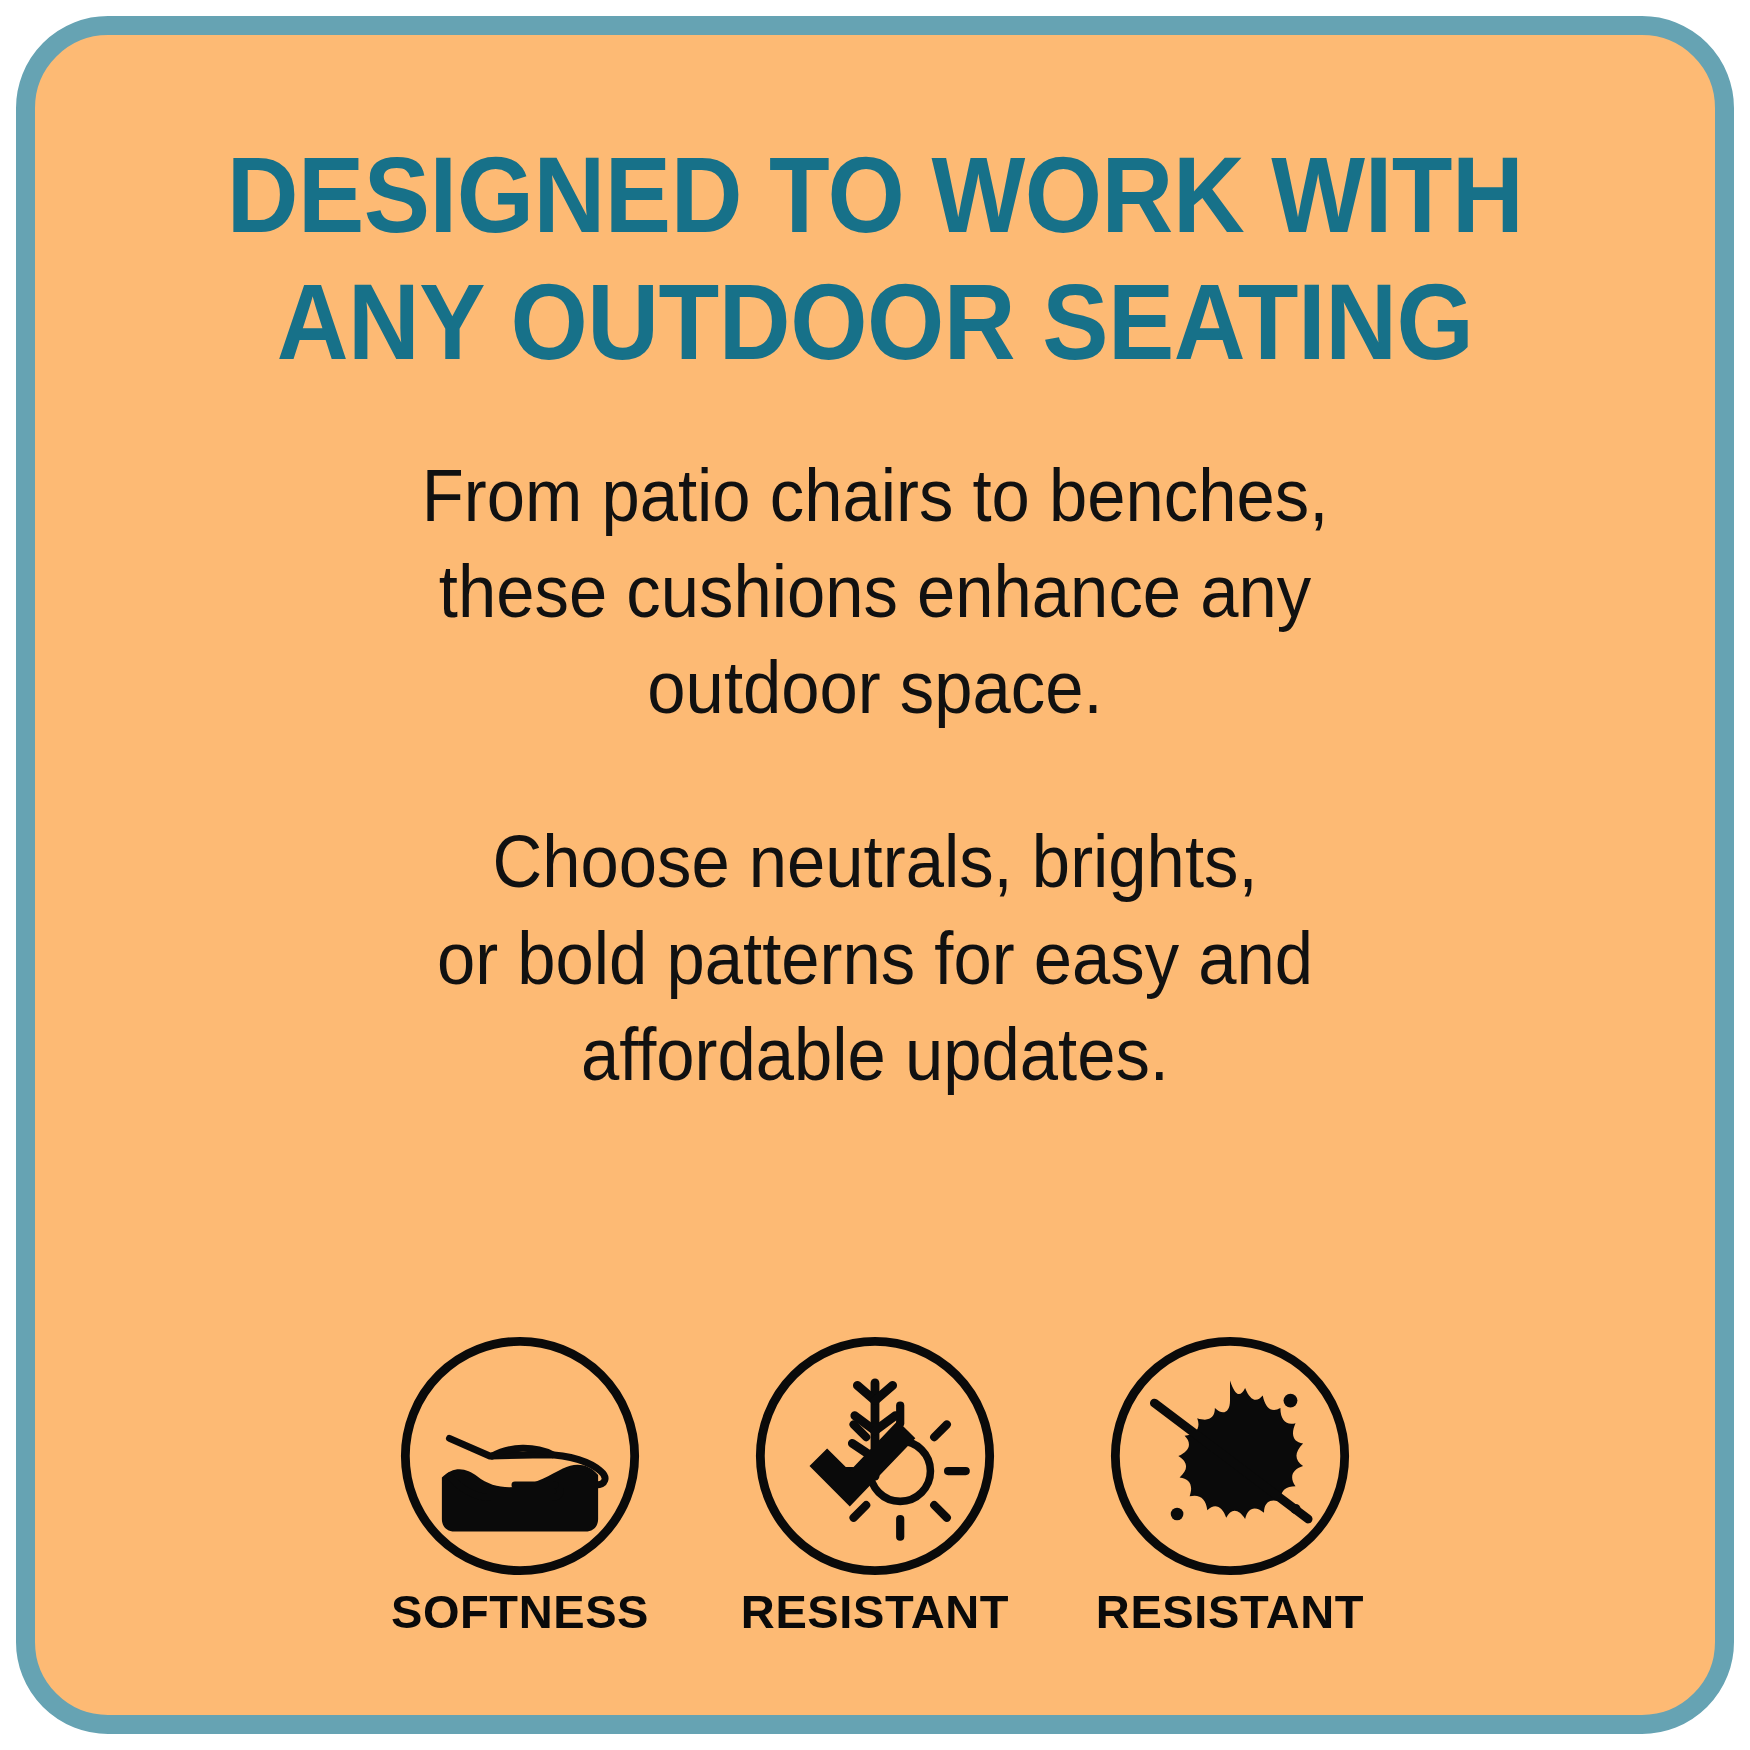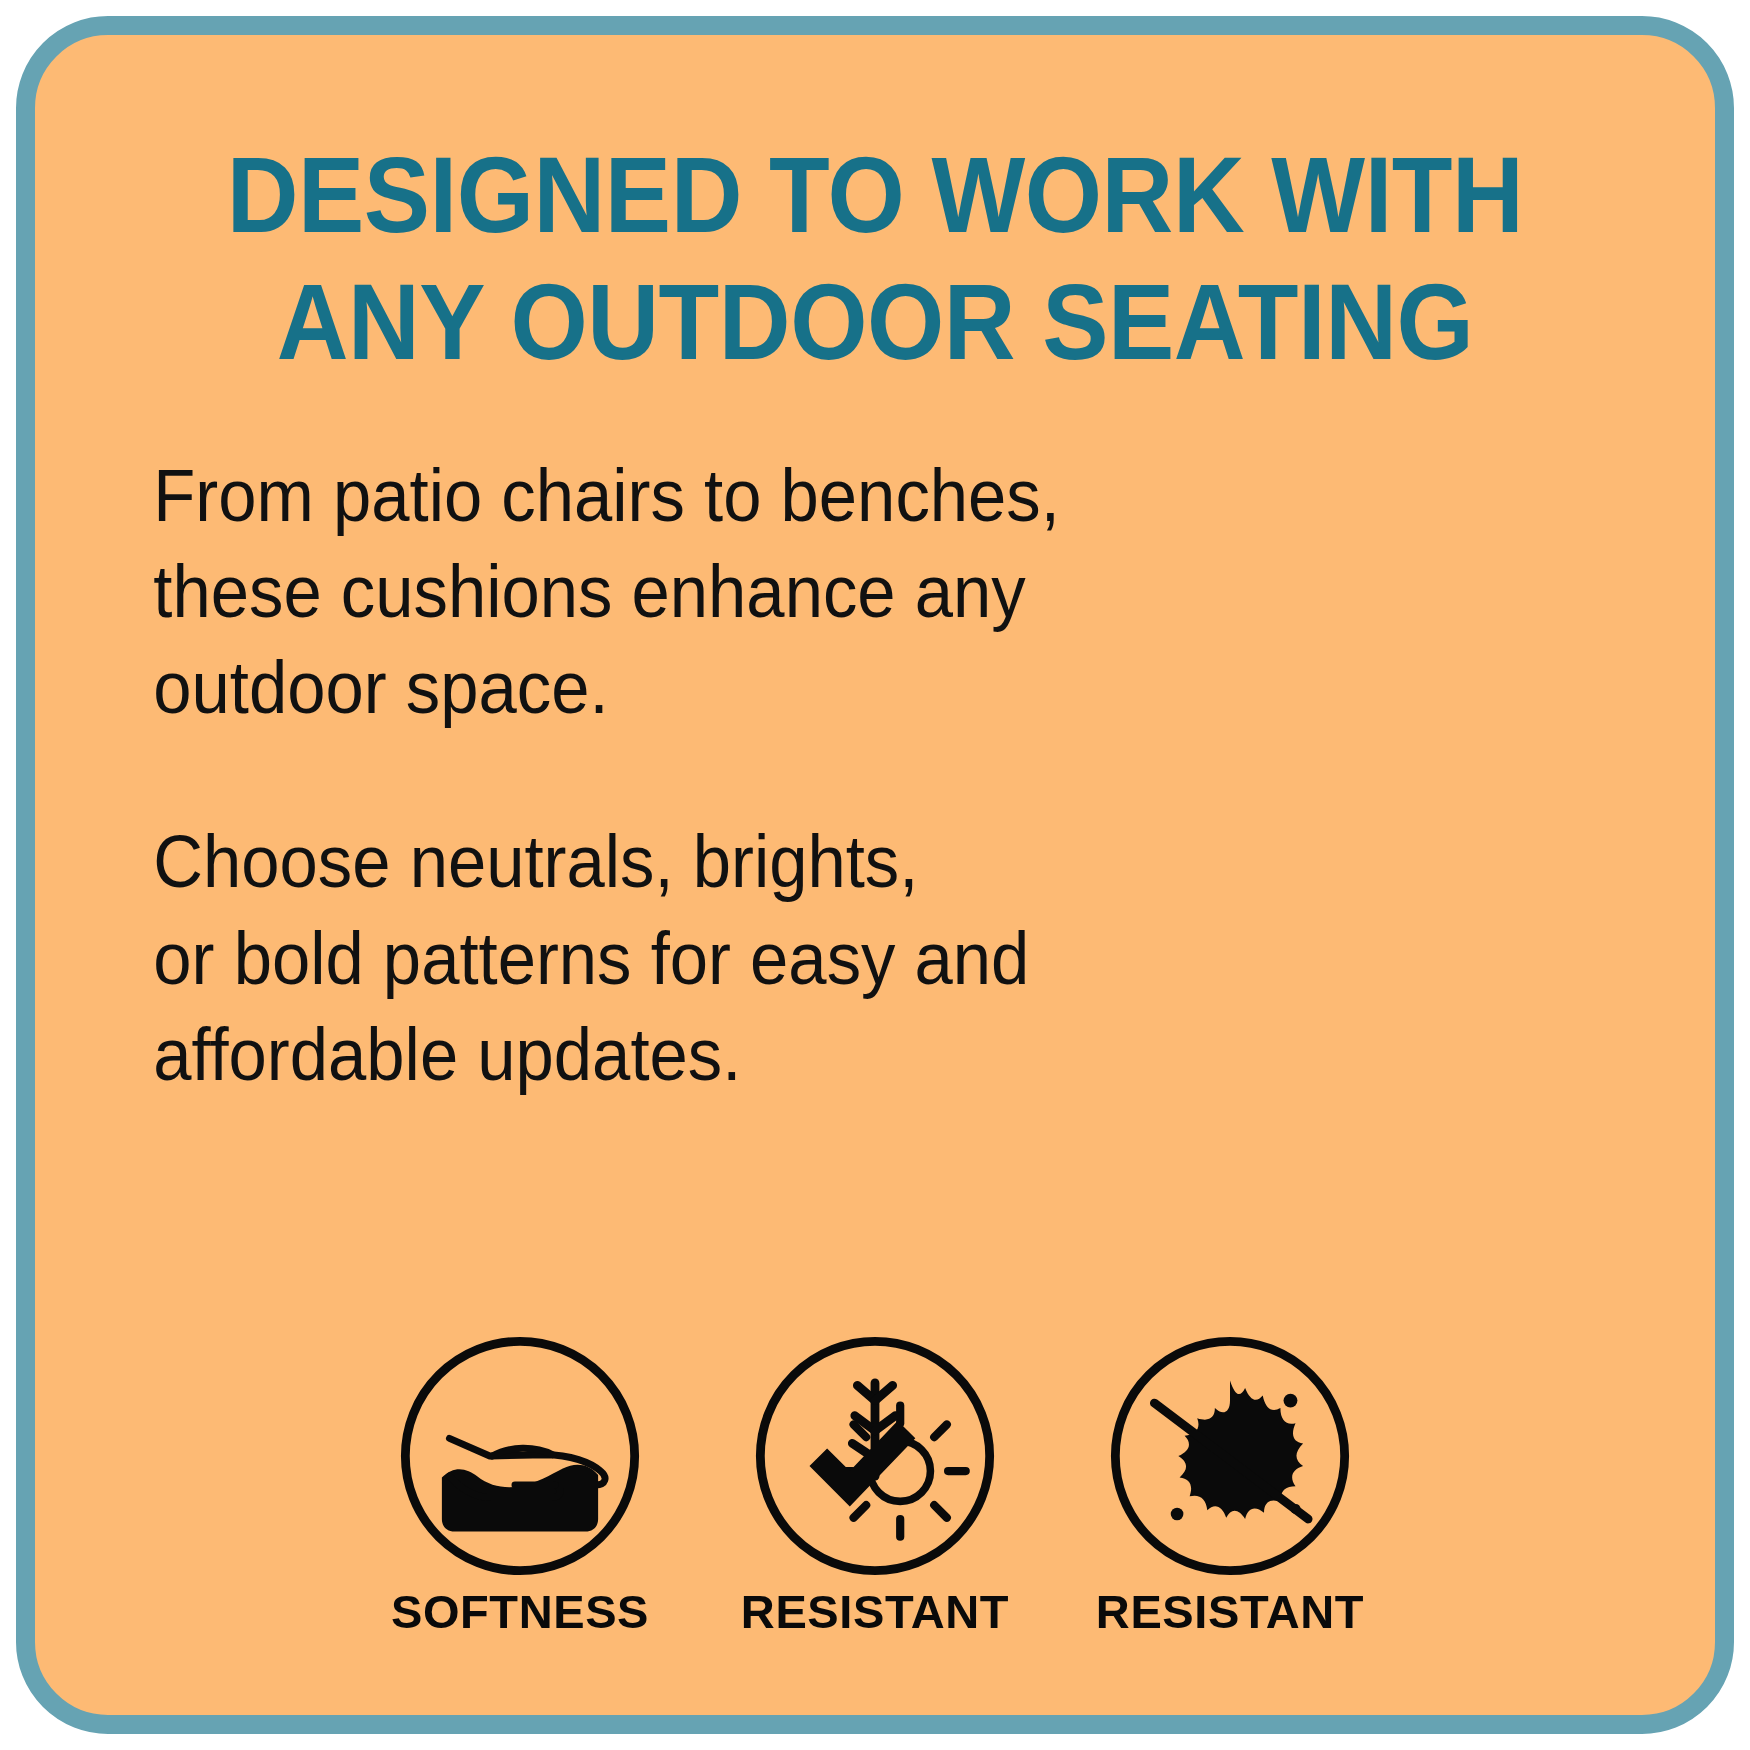--- a/index.html
+++ b/index.html
@@ -63,20 +63,21 @@
     transform-origin: center top;
   }
   .headline .l1,
   .headline .l2 { display: block; white-space: nowrap; }
 
   
   .body-copy {
     width: 100%;
     box-sizing: border-box;
     padding: 0 64px;
+    text-align: center;
     color: #111111;
   }
   .para {
     margin: 0;
     font-family: "Liberation Sans Narrow", "Liberation Sans", sans-serif;
     font-weight: 400;
     font-size: 74px;
     line-height: 1.30;
     color: #111111;
     transform: scaleX(0.93);

